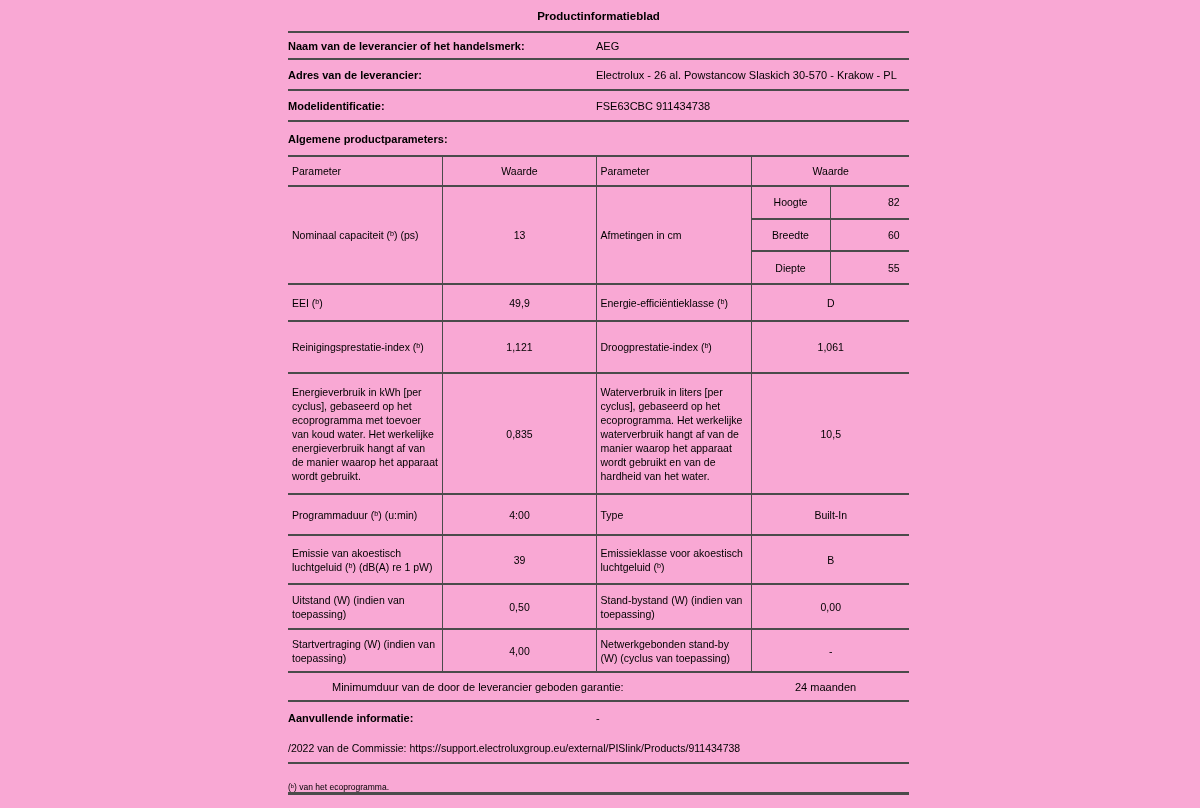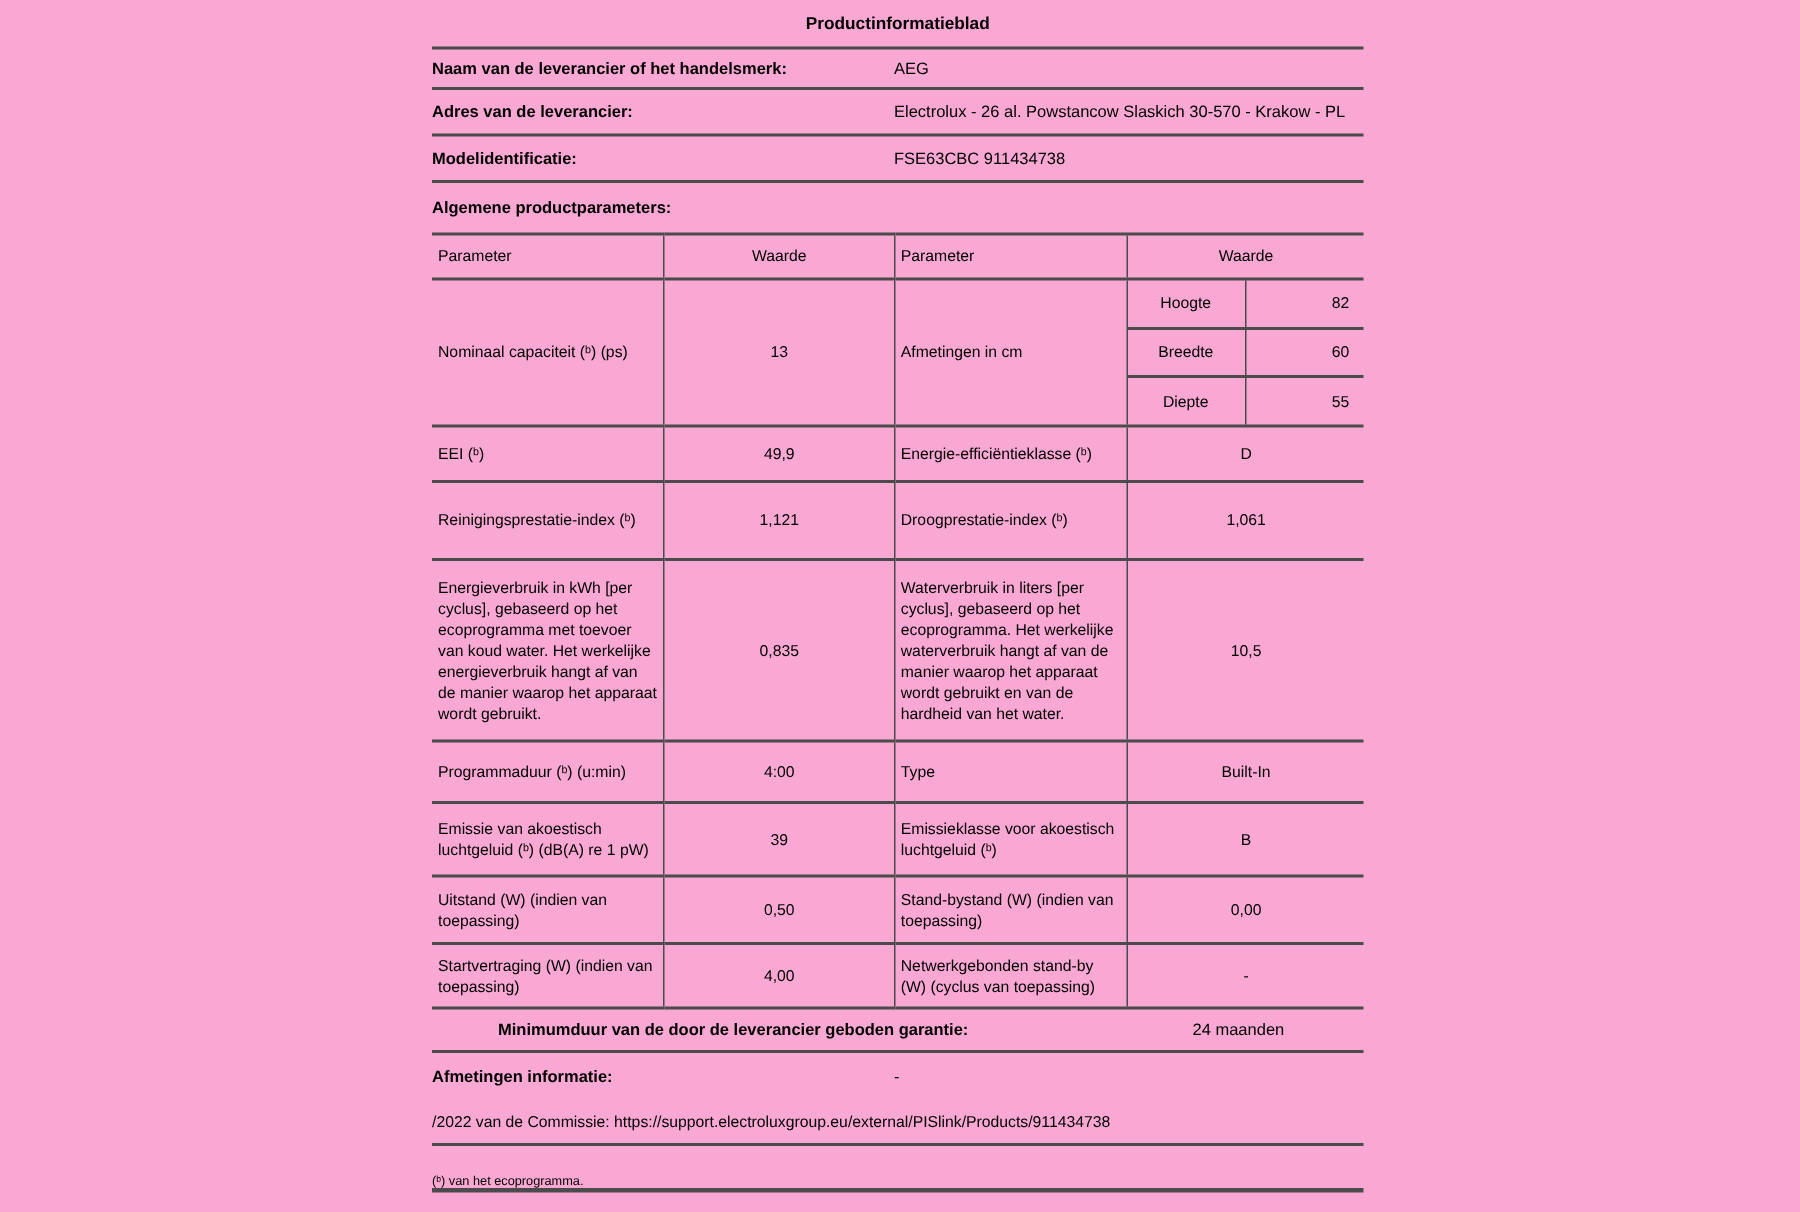--- a/index.html
+++ b/index.html
@@ -103,21 +103,21 @@
   }
 
   .guarantee-row {
     height: 29px;
     box-sizing: border-box;
     border-bottom: 2px solid #4b4b4b;
     display: flex;
     align-items: center;
     font-size: 11px;
   }
-  .guarantee-label { width: 463px; flex: 0 0 463px; font-weight: bold; padding-left: 44px; }
+  .guarantee-label { width: 463px; flex: 0 0 463px; font-weight: normal; padding-left: 44px; }
 
   .additional-row {
     height: 31px;
     display: flex;
     align-items: center;
     font-size: 11px;
   }
   .additional-label { width: 308px; flex: 0 0 308px; font-weight: bold; }
 
   .link-para {
@@ -252,21 +252,21 @@
         </tr>
       </tbody>
     </table>
 
     <div class="guarantee-row">
       <div class="guarantee-label">Minimumduur van de door de leverancier geboden garantie:</div>
       <div class="guarantee-value">24 maanden</div>
     </div>
 
     <div class="additional-row">
-      <div class="additional-label">Afmetingen informatie:</div>
+      <div class="additional-label">Aanvullende informatie:</div>
       <div class="additional-value">-</div>
     </div>
 
     <div class="link-para">
       <div><span>/2022 van de Commissie: </span><span class="link-url">https://support.electroluxgroup.eu/external/PISlink/Products/911434738</span></div>
     </div>
 
     <div class="footnote-row">
       <span>(ᵇ) van het ecoprogramma.</span>
     </div>

